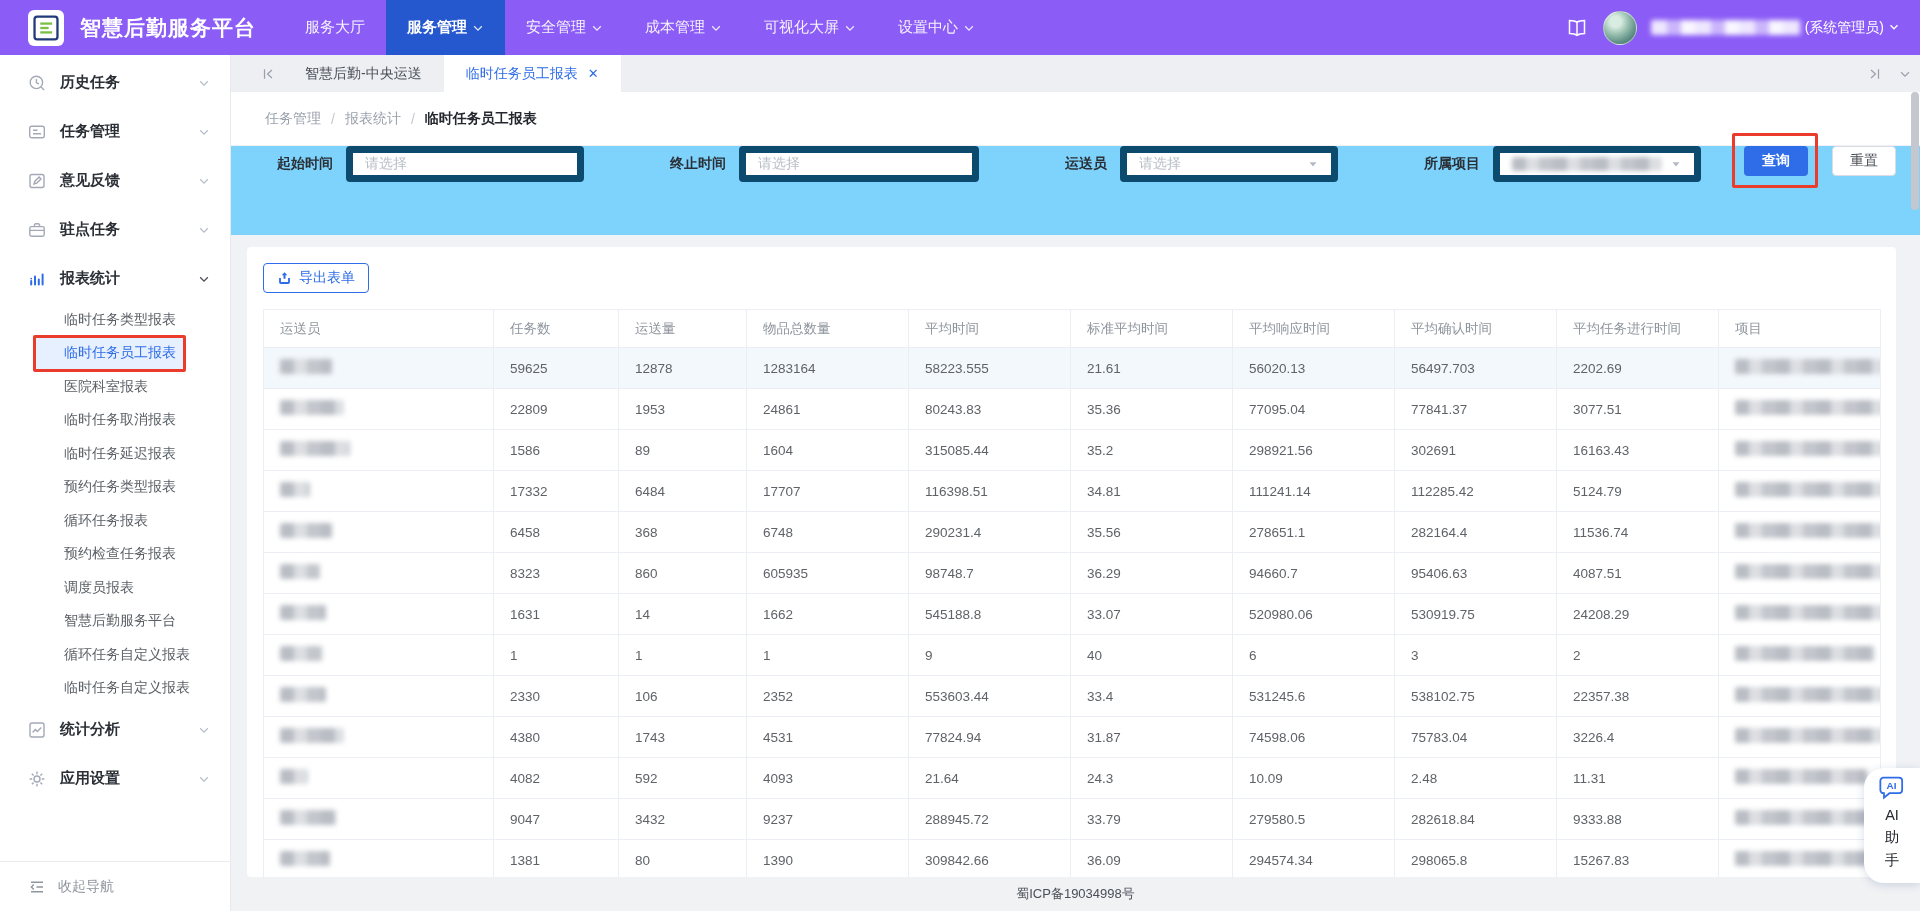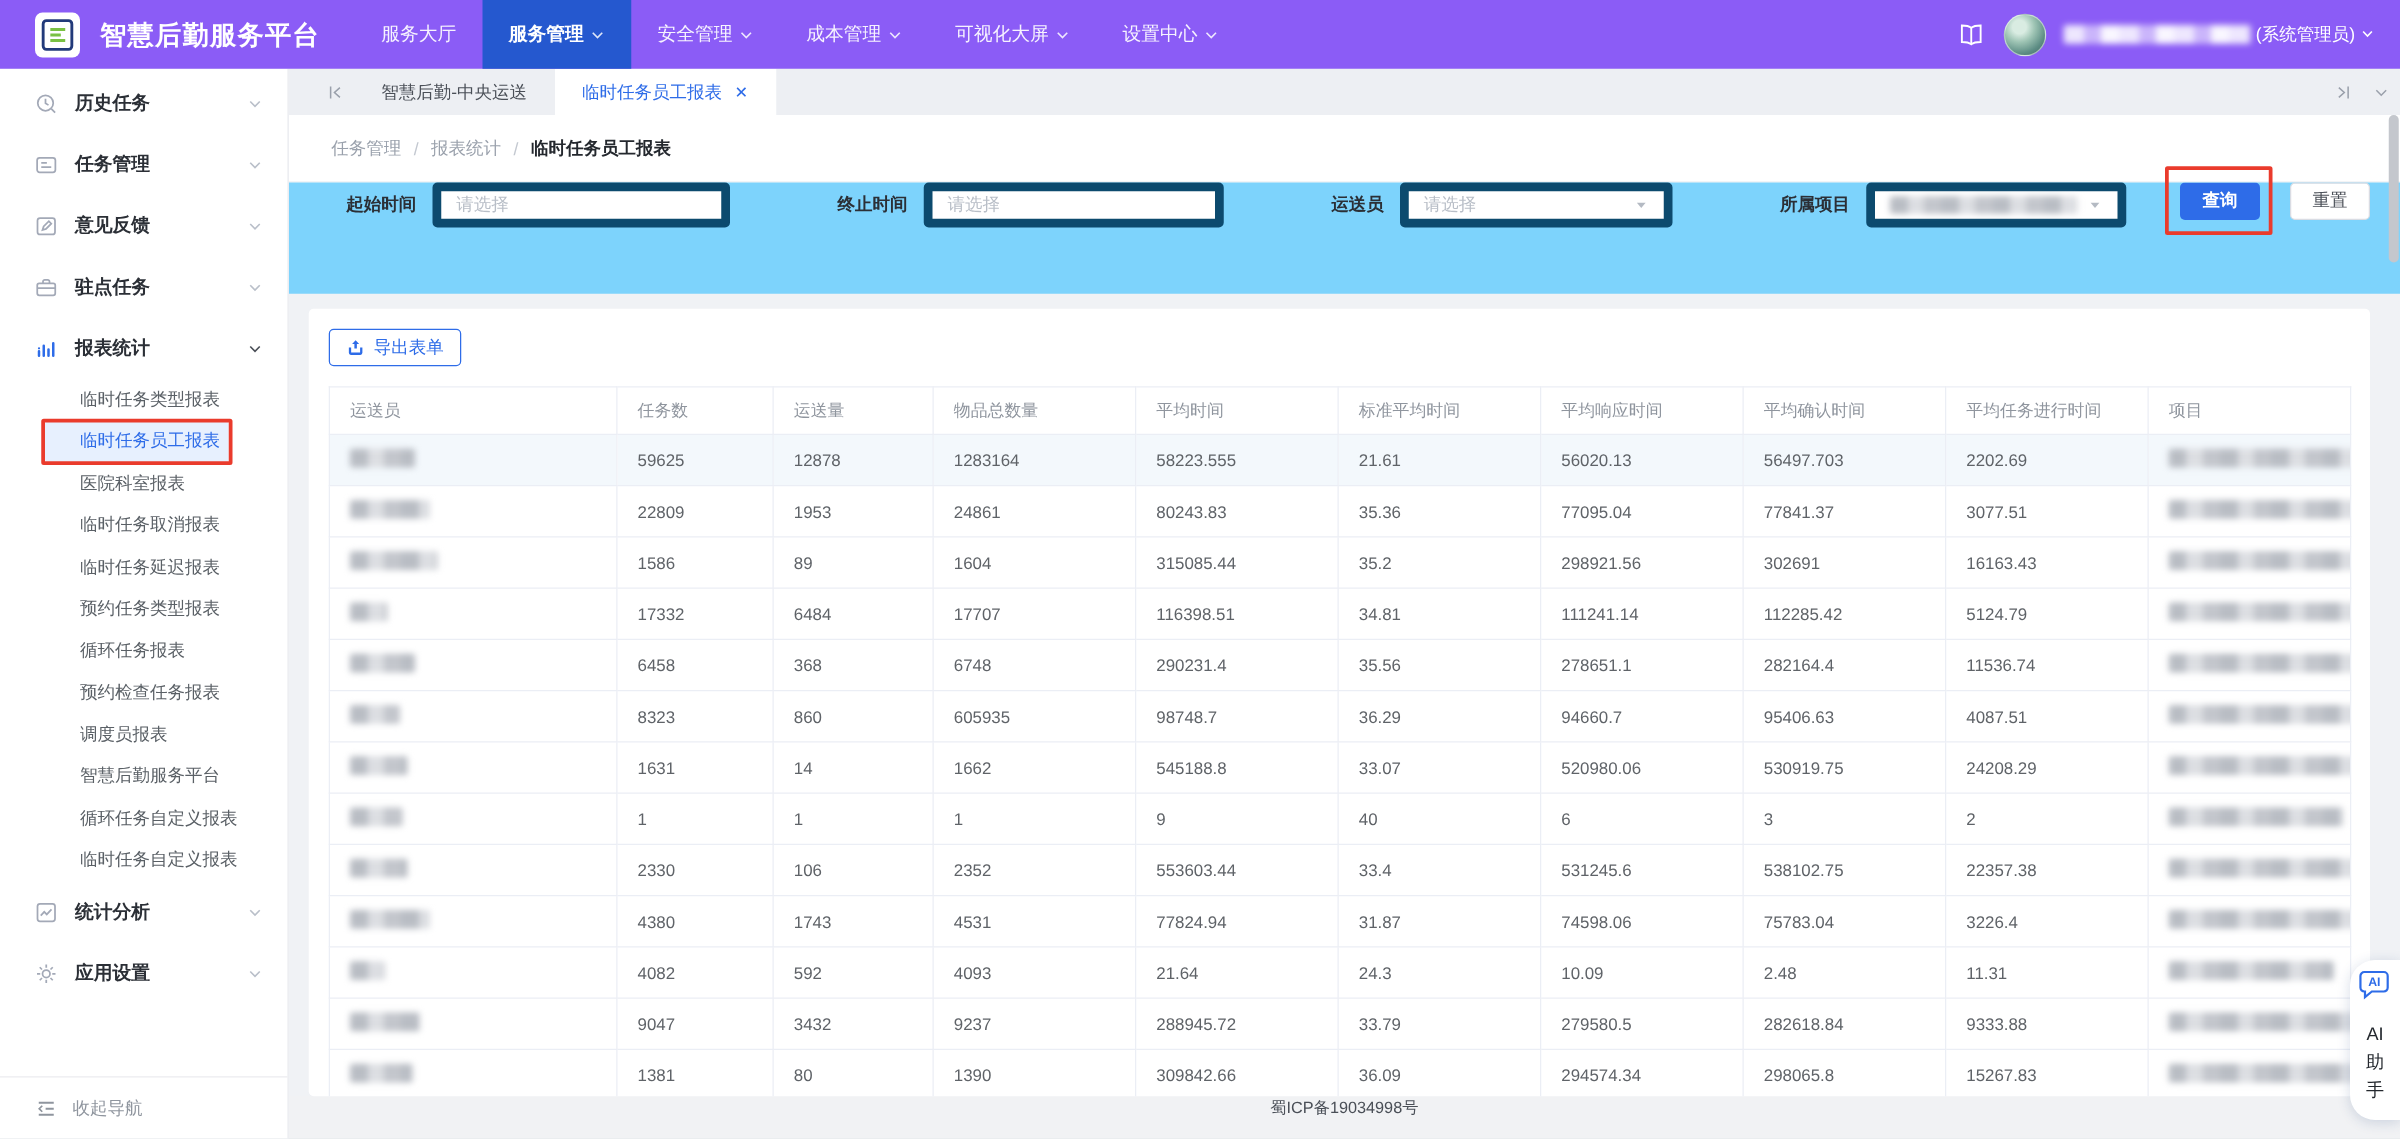--- a/index.html
+++ b/index.html
@@ -78,26 +78,26 @@
   .btn-export { height: 30px; border: 1px solid #2e6ce8; color: #2e6ce8; border-radius: 4px; background:#fff; display: inline-flex; align-items: center; gap: 7px; padding: 0 13px; font-size: 14px; cursor: pointer; }
   .btn-export .e-ico { display:flex; color:#2e6ce8; }
   table.grid { border-collapse: collapse; table-layout: fixed; width: 1617px; margin-top: 16px; }
   table.grid th, table.grid td { border-bottom: 1px solid #ebeef5; border-right: 1px solid #ebeef5; padding: 0 0 0 16px; text-align: left; overflow: hidden; white-space: nowrap; }
   table.grid th { height: 38px; font-weight: 400; color: #8f959e; font-size: 13.5px; border-top: 1px solid #ebeef5; }
   table.grid td { height: 41px; color: #5f6368; font-size: 13.5px; }
   table.grid th:first-child, table.grid td:first-child { border-left: 1px solid #ebeef5; }
   tr.highlight td { background: #f3f8fc; }
   .cell-redact { height: 15px; }
   
-  .footer { height: 34px; background: #f1f2f4; display: flex; align-items: flex-start; justify-content: center; font-size: 13px; color: #4a4f57; }
+  .footer { height: 34px; background: #f1f2f4; display: flex; align-items: center; justify-content: center; font-size: 13px; color: #4a4f57; }
   
   .v-scroll { position: absolute; top: 58px; right: 1px; width: 9px; height: 848px; z-index: 40; }
   .v-thumb { position: absolute; top: 34px; right: 0; width: 8px; height: 118px; background: #c4c7cd; border-radius: 4px; cursor: pointer; }
-  .ai-widget { position: absolute; right: 0; top: 768px; width: 40px; background: #fff; border-radius: 20px 0 0 20px;
-    box-shadow: 0 2px 10px rgba(30,60,120,.18); display: flex; flex-direction: column; align-items: center; padding: 7px 0 12px; gap: 16px; cursor: pointer; z-index: 50; }
+  .ai-widget { position: absolute; right: 0; top: 768px; width: 56px; background: #fff; border-radius: 20px 0 0 20px;
+    box-shadow: 0 2px 10px rgba(30,60,120,.18); display: flex; flex-direction: column; align-items: center; padding: 7px 0 12px; gap: 3px; cursor: pointer; z-index: 50; }
   .ai-widget .ai-ico { display:flex; }
   .ai-char { font-size: 14.5px; color: #24282e; line-height: 1.55; }
 </style>
 </head>
 <body>
 
 <div class="app">
 
   <div class="navbar">
     <div class="logo-wrap">

